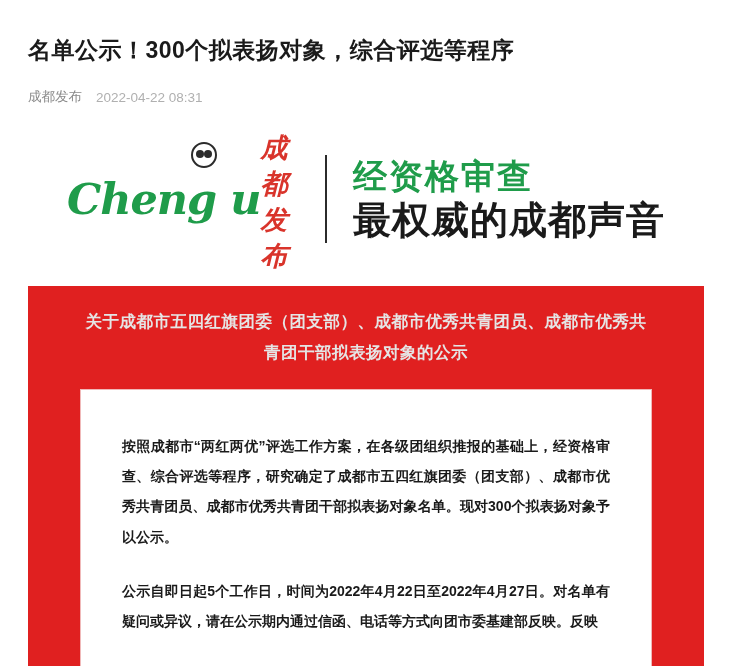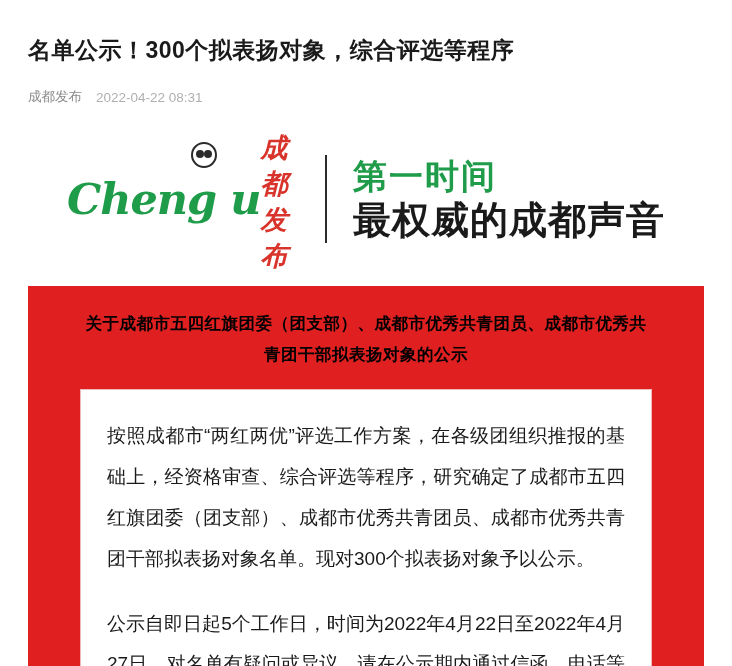--- a/index.html
+++ b/index.html
@@ -144,41 +144,43 @@
 
   
   .notice {
     width: 676px;
     margin: 24px auto 0 auto;
     background: #e02020;
     box-sizing: border-box;
     padding: 22px 52px 20px 52px;
   }
   .notice-title {
-    color: #000000;
+    color: #e5e5e5;
     font-size: 16.5px;
     font-weight: bold;
     line-height: 1.85;
     text-align: center;
     letter-spacing: 0.5px;
+    font-family: Liberation Mono, monospace;
   }
   .notice-body {
     background: #ffffff;
     margin-top: 20px;
     border: 1px solid #f0b9b9;
     box-sizing: border-box;
     padding: 26px 26px 26px 26px;
   }
   .notice-para {
-    font-size: 19px;
+    font-size: 14px;
     color: #1a1a1a;
     line-height: 2.15;
     text-align: justify;
     text-justify: inter-ideograph;
-    margin: 0;
+    margin: 15px;
+    font-weight: bold;
   }
   .notice-para + .notice-para {
     margin-top: 24px;
   }
 </style>
 </head>
 <body>
 
 <div class="article">
 
@@ -193,21 +195,21 @@
 
     <div class="banner">
       <div class="banner-inner">
         <div class="banner-left">
           <div class="chengdu-word">Cheng u</div>
           <div class="panda-dot"></div>
           <div class="chengdu-cn">成都发布</div>
         </div>
         <div class="banner-divider"></div>
         <div class="banner-right">
-          <div class="slogan-1">第一时间</div>
+          <div class="slogan-1">经资格审查</div>
           <div class="slogan-2">最权威的成都声音</div>
         </div>
       </div>
     </div>
 
     <div class="notice">
       <div class="notice-title">关于成都市五四红旗团委（团支部）、成都市优秀共青团员、成都市优秀共青团干部拟表扬对象的公示</div>
       <div class="notice-body">
         <p class="notice-para">按照成都市“两红两优”评选工作方案，在各级团组织推报的基础上，经资格审查、综合评选等程序，研究确定了成都市五四红旗团委（团支部）、成都市优秀共青团员、成都市优秀共青团干部拟表扬对象名单。现对300个拟表扬对象予以公示。</p>
         <p class="notice-para">公示自即日起5个工作日，时间为2022年4月22日至2022年4月27日。对名单有疑问或异议，请在公示期内通过信函、电话等方式向团市委基建部反映。反映</p>

